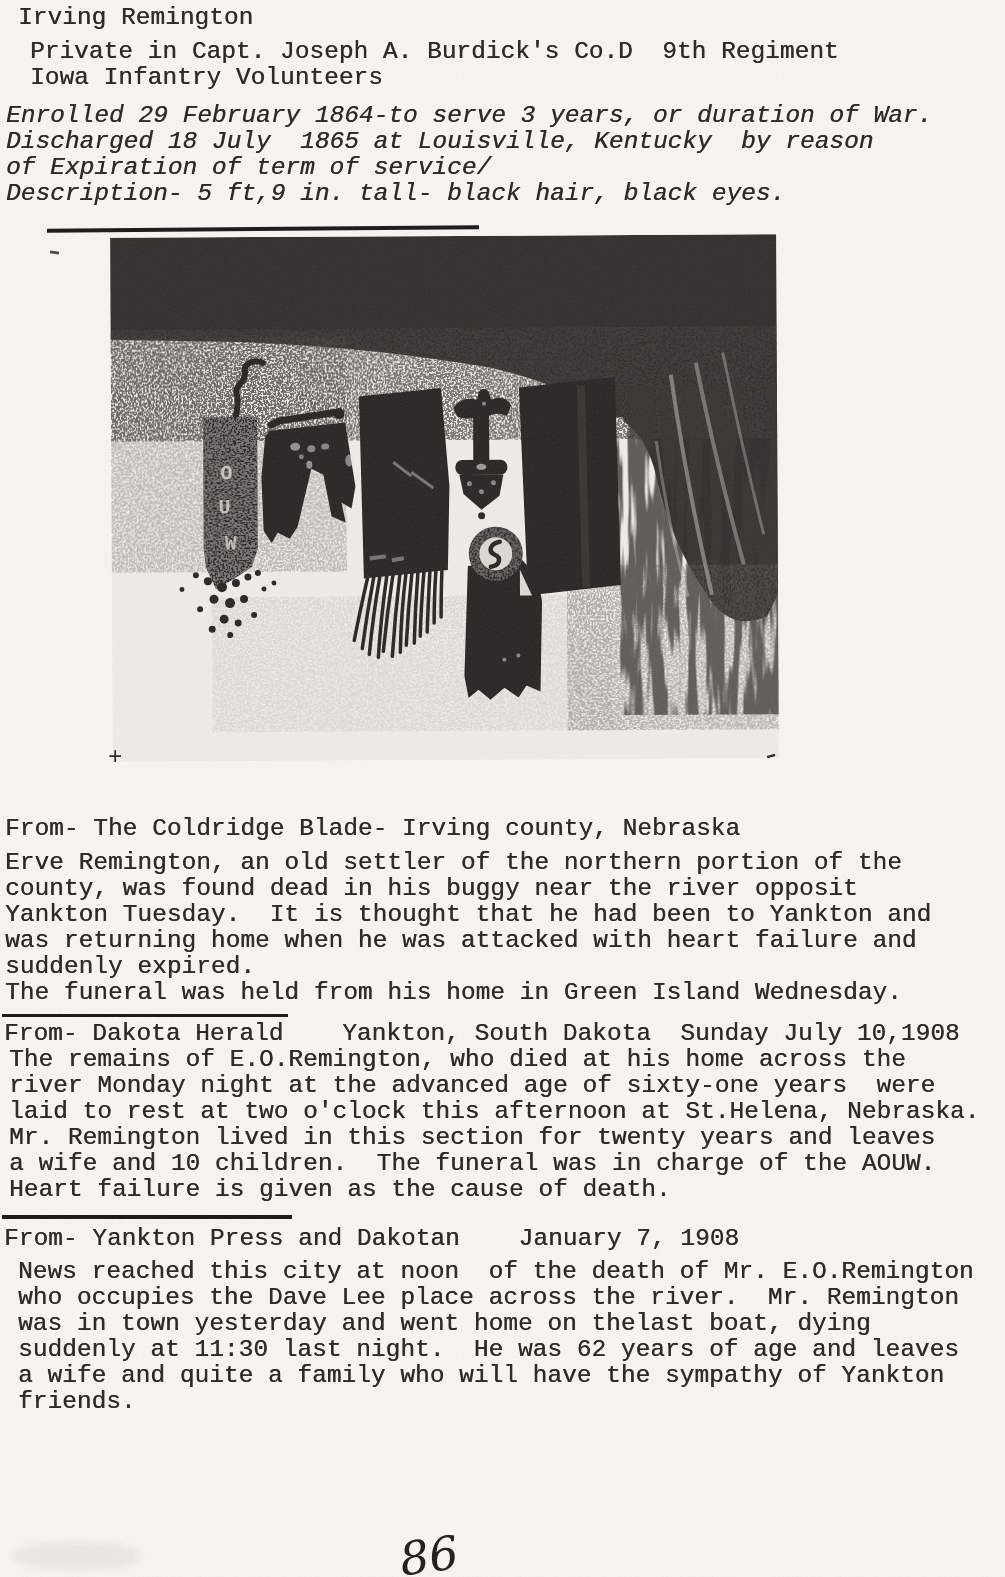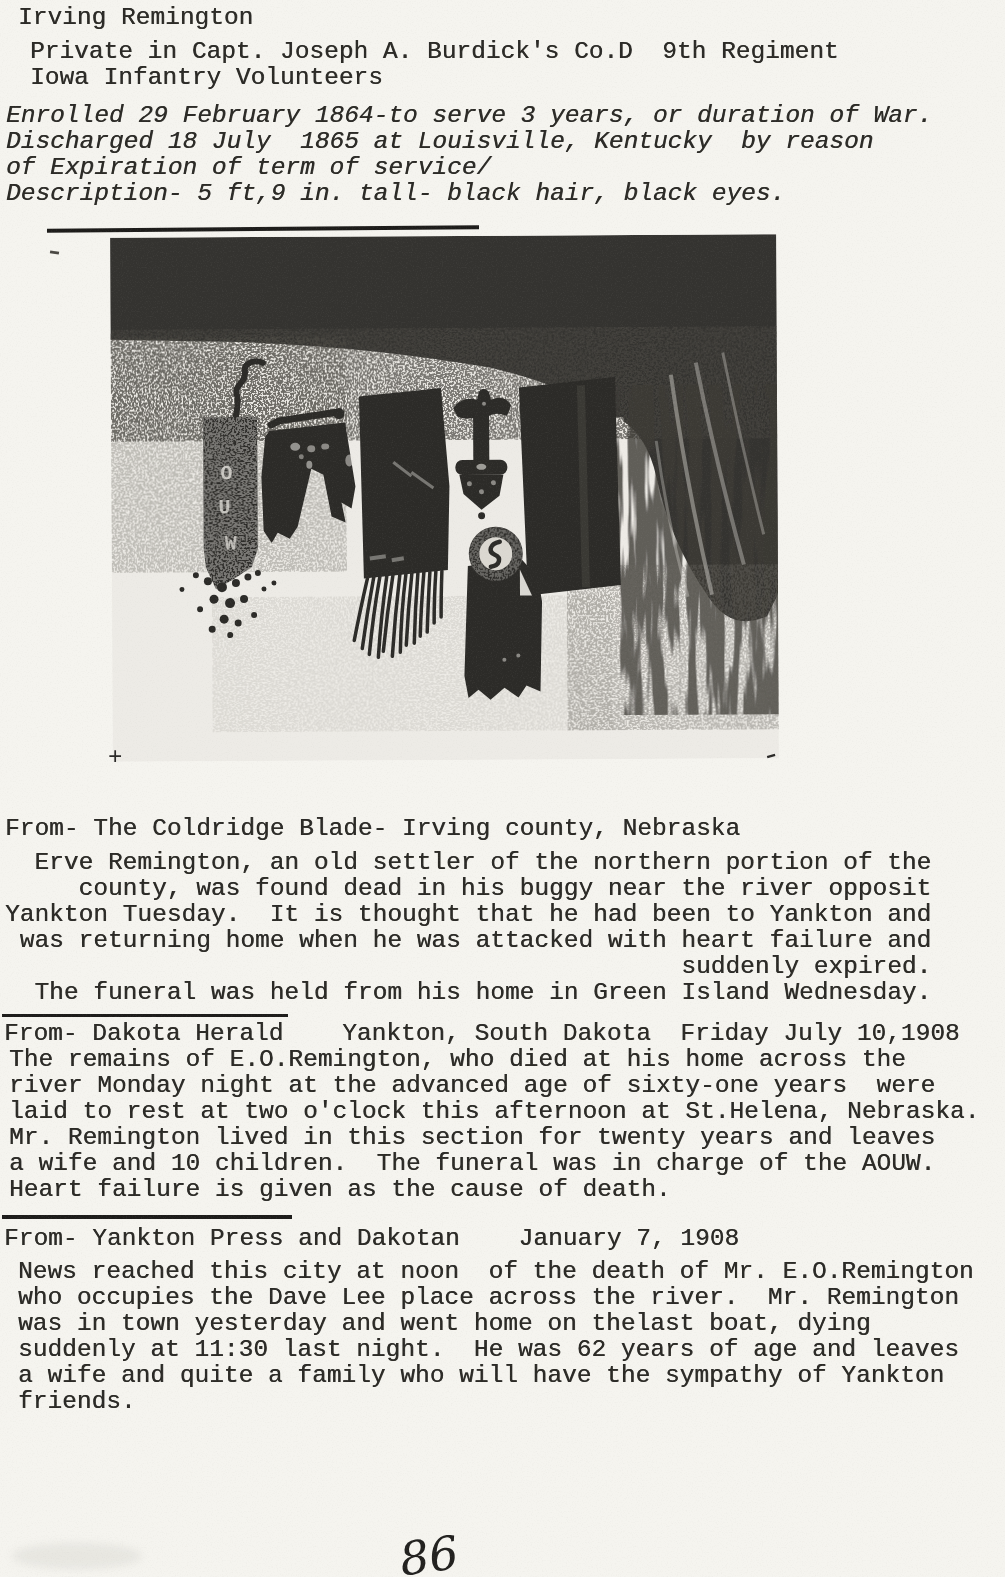--- a/index.html
+++ b/index.html
@@ -179,29 +179,29 @@
     <path d="M470,150 L474,352" stroke="#56534b" stroke-width="8" opacity="0.35" fill="none"></path>
     <path d="M408,334 L420,360 L408,360 Z" fill="#edebe6" opacity="0.9"></path>
   </g>
 </svg>
 </div>
 
 <span class="mark" style="left:108px;top:748px;">+</span>
 <span class="mark" style="left:762px;top:746px;transform:rotate(-15deg);font-size:30px;">-</span>
 
 <div class="typed" style="left:5px;top:816px;">From- The Coldridge Blade- Irving county, Nebraska</div>
-<div class="typed" style="left:5px;top:850px;text-align:right;">Erve Remington, an old settler of the northern portion of the
+<div class="typed" style="left:5px;top:850px;">Erve Remington, an old settler of the northern portion of the
 county, was found dead in his buggy near the river opposit
 Yankton Tuesday.  It is thought that he had been to Yankton and
 was returning home when he was attacked with heart failure and
 suddenly expired.
 The funeral was held from his home in Green Island Wednesday.</div>
 
 <div class="rule" style="left:2px;top:1014px;width:286px;height:3px;"></div>
-<div class="typed" style="left:4px;top:1021px;">From- Dakota Herald    Yankton, South Dakota  Friday July 10,1908</div>
+<div class="typed" style="left:4px;top:1021px;">From- Dakota Herald    Yankton, South Dakota  Sunday July 10,1908</div>
 <div class="typed" style="left:9px;top:1047px;">The remains of E.O.Remington, who died at his home across the
 river Monday night at the advanced age of sixty-one years  were
 laid to rest at two o'clock this afternoon at St.Helena, Nebraska.
 Mr. Remington lived in this section for twenty years and leaves
 a wife and 10 children.  The funeral was in charge of the AOUW.
 Heart failure is given as the cause of death.</div>
 
 <div class="rule" style="left:2px;top:1215px;width:290px;height:4px;"></div>
 <div class="typed" style="left:4px;top:1226px;">From- Yankton Press and Dakotan    January 7, 1908</div>
 <div class="typed" style="left:18px;top:1259px;">News reached this city at noon  of the death of Mr. E.O.Remington

